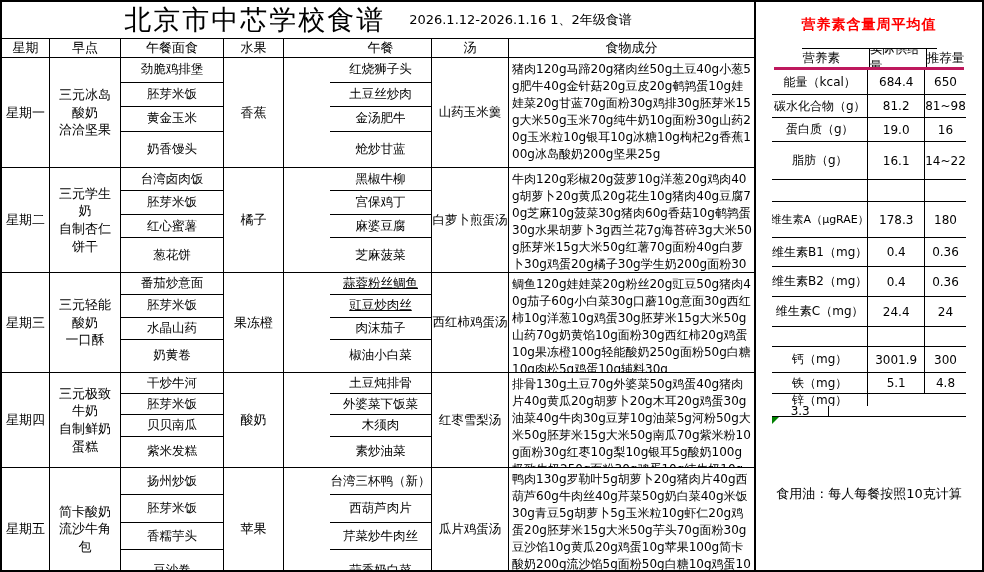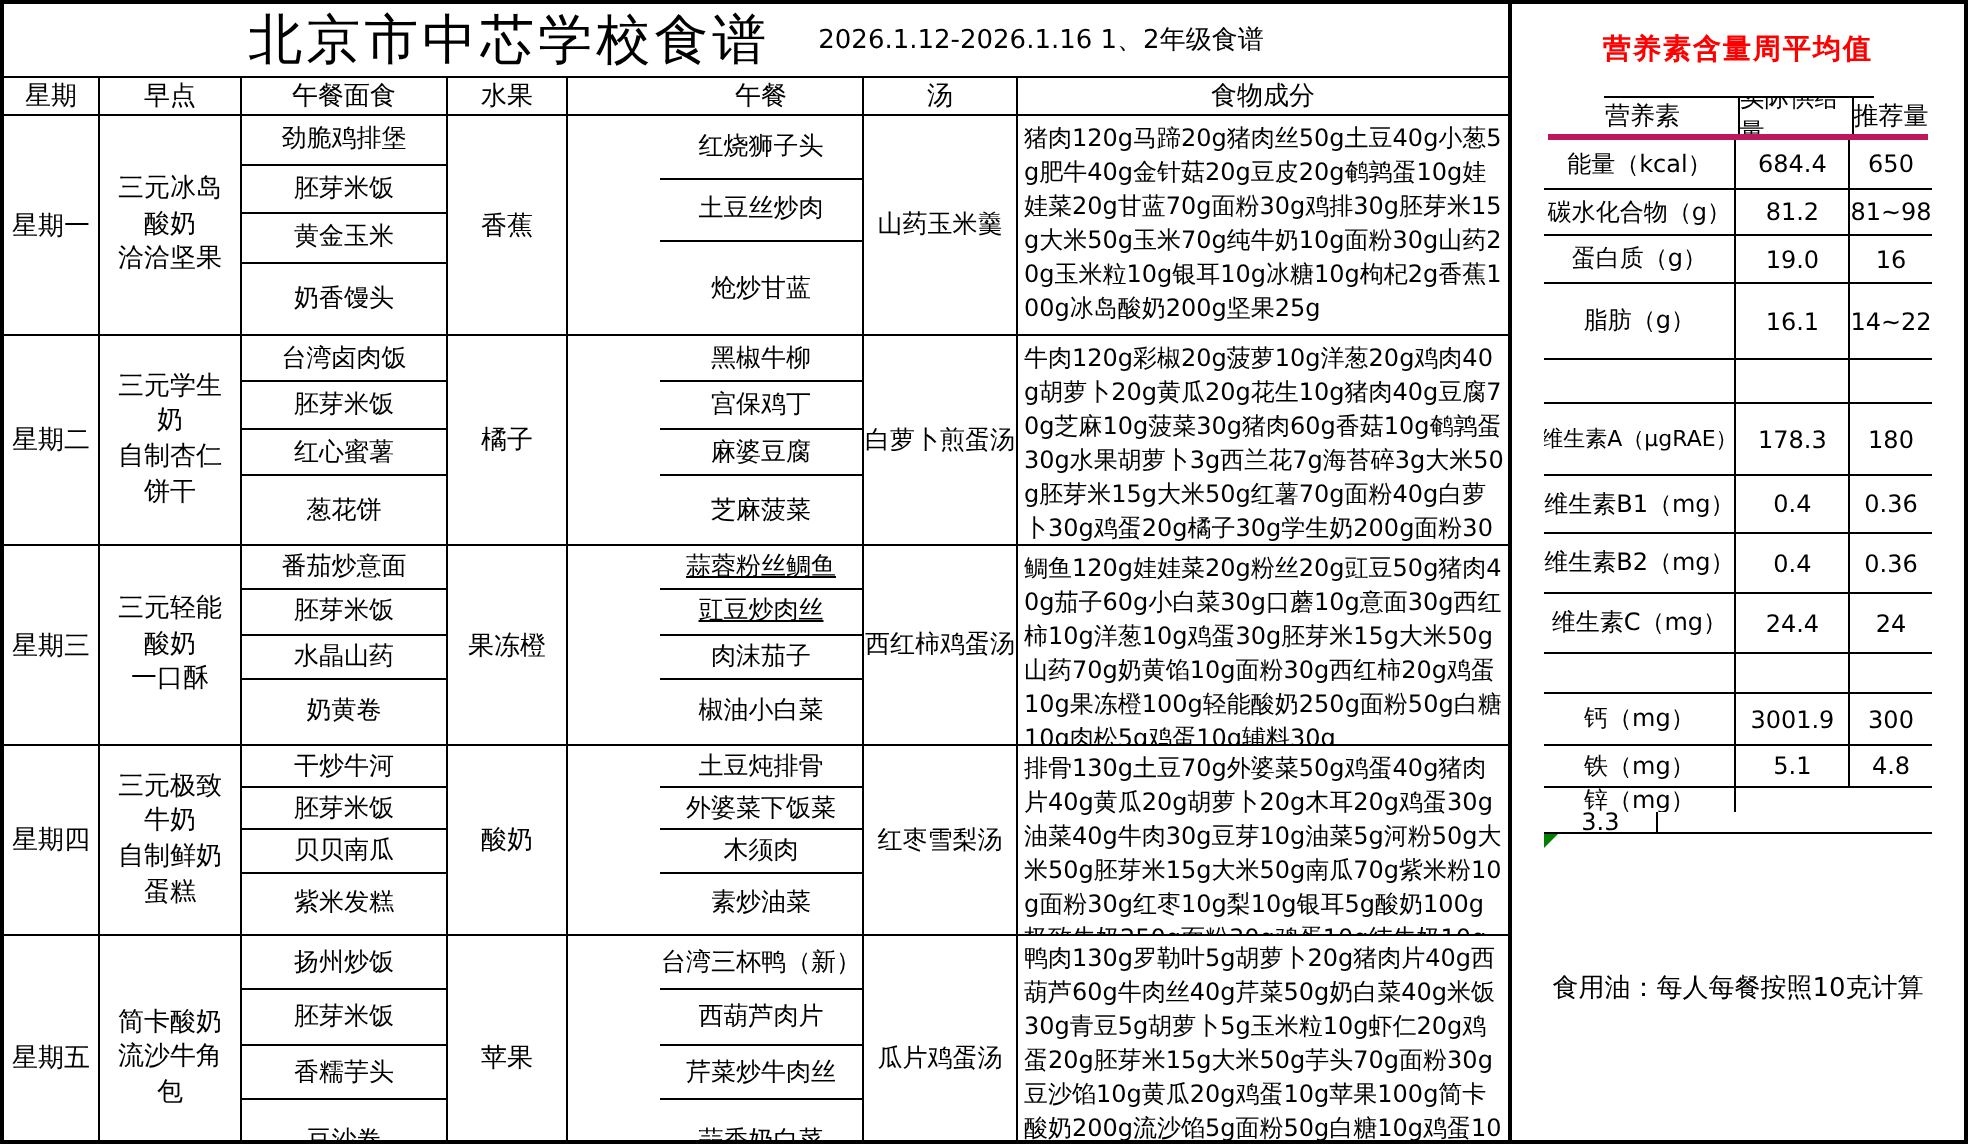--- a/index.html
+++ b/index.html
@@ -74,20 +74,21 @@
           <div class="cell c-st sub-col">
             <div class="sub-item">劲脆鸡排堡</div>
             <div class="sub-item">胚芽米饭</div>
             <div class="sub-item">黄金玉米</div>
             <div class="sub-item">奶香馒头</div>
           </div>
           <div class="cell c-fr">香蕉</div>
           <div class="cell c-lu sub-col">
             <div class="sub-item">红烧狮子头</div>
             <div class="sub-item">土豆丝炒肉</div>
+            <div class="sub-item">金汤肥牛</div>
             <div class="sub-item">炝炒甘蓝</div>
           </div>
           <div class="cell c-so soup-cell">山药玉米羹</div>
           <div class="cell c-comp comp-cell">猪肉120g马蹄20g猪肉丝50g土豆40g小葱5g肥牛40g金针菇20g豆皮20g鹌鹑蛋10g娃娃菜20g甘蓝70g面粉30g鸡排30g胚芽米15g大米50g玉米70g纯牛奶10g面粉30g山药20g玉米粒10g银耳10g冰糖10g枸杞2g香蕉100g冰岛酸奶200g坚果25g</div>
         </div>
         <div class="day-row" style="height: 105px;">
           <div class="cell c-day">星期二</div>
           <div class="cell c-bf breakfast-cell">
             <div class="">三元学生奶</div>
             <div class="">自制杏仁饼干</div>

